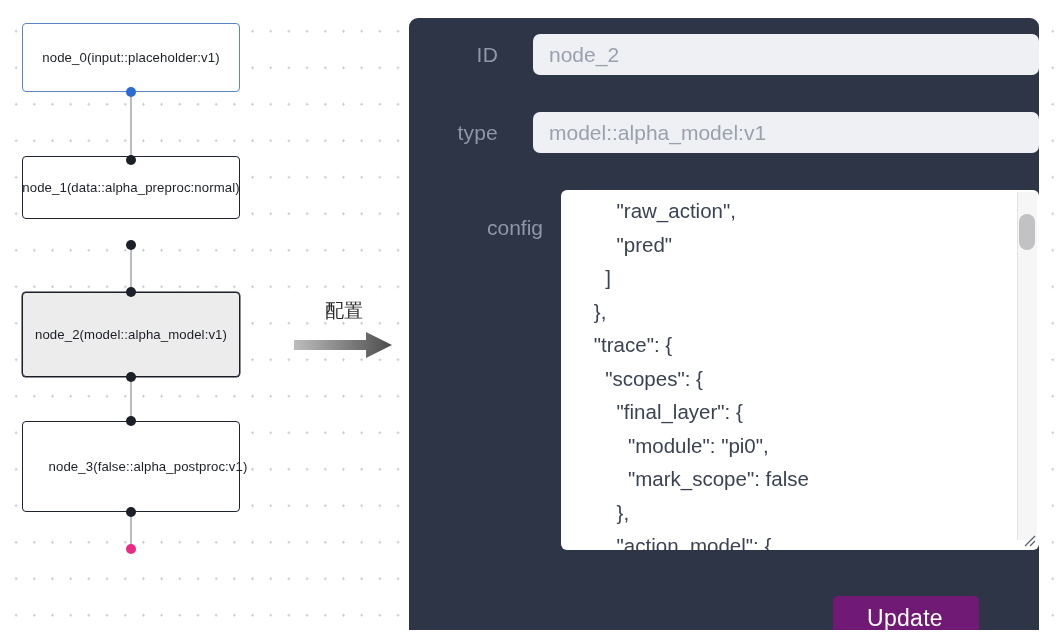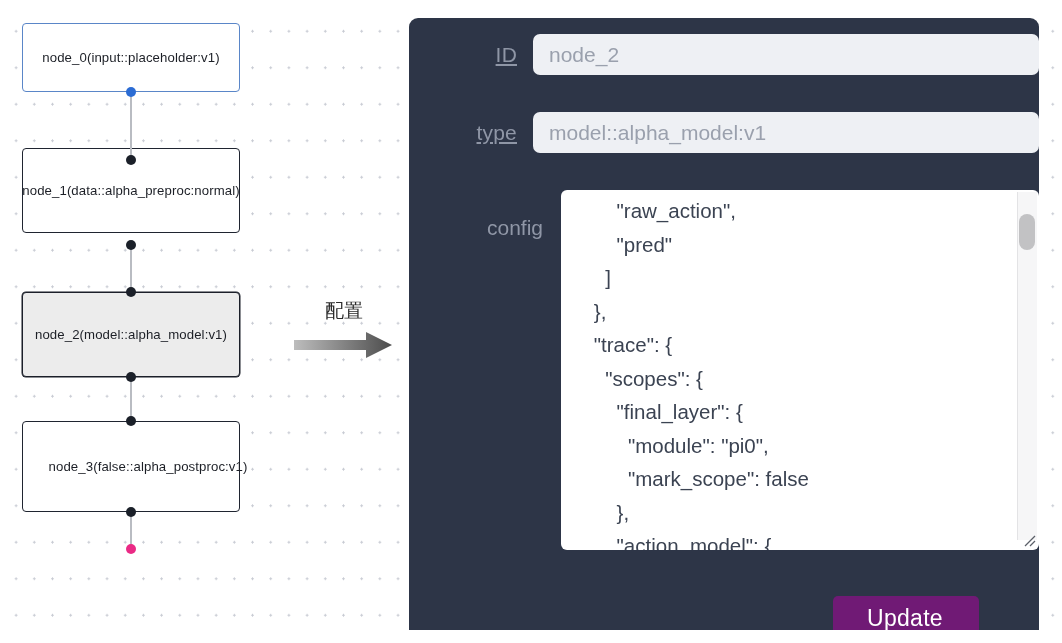--- a/index.html
+++ b/index.html
@@ -100,26 +100,25 @@
   }
 
   .field-row {
     display: flex;
     align-items: center;
     padding: 0 22px 0 0;
   }
   .field-label {
     width: 124px;
     text-align: right;
-    padding-right: 16px;
+    padding-right: 35px;
     box-sizing: border-box;
     color: #8f96a6;
     font-size: 21px;
     letter-spacing: .2px;
-    text-decoration: underline;
   }
   .field-input {
     flex: 1;
     box-sizing: border-box;
     height: 41px;
     background: #eef0f4;
     border: none;
     border-radius: 7px;
     color: #9aa0ad;
     font-size: 21px;
@@ -214,21 +213,21 @@
   <div class="edge" style="left:131px; top:245px; height:47px;"></div>
   <div class="edge" style="left:131px; top:377px; height:44px;"></div>
   <div class="edge" style="left:131px; top:512px; height:37px;"></div>
 
   <div class="node input-node" style="left:22px; top:23px; height:69px;">
     <span class="nm">node_0</span>
     <span class="sub">(input::placeholder:v1)</span>
   </div>
   <div class="handle blue" style="left:131px; top:92px;"></div>
 
-  <div class="node" style="left:22px; top:148px; height:85px;">
+  <div class="node" style="left:22px; top:156px; height:63px;">
     <span class="nm">node_1</span>
     <span class="sub">(data::alpha_preproc:normal)</span>
   </div>
   <div class="handle" style="left:131px; top:160px;"></div>
   <div class="handle" style="left:131px; top:245px;"></div>
 
   <div class="node selected" style="left:22px; top:292px; height:85px;">
     <span class="nm">node_2</span>
     <span class="sub">(model::alpha_model:v1)</span>
   </div>

